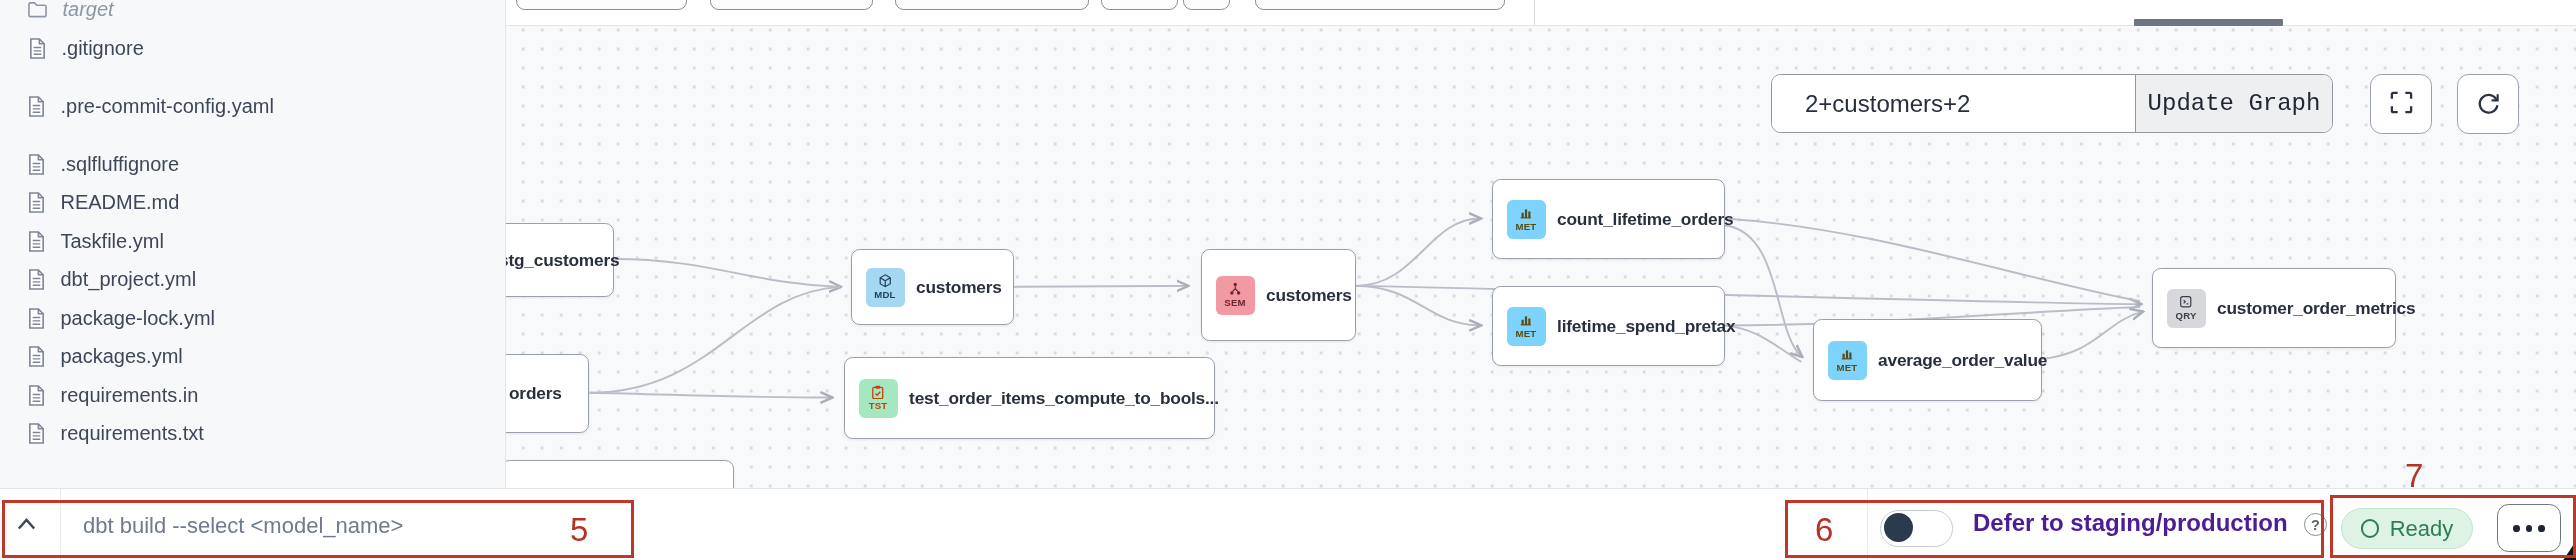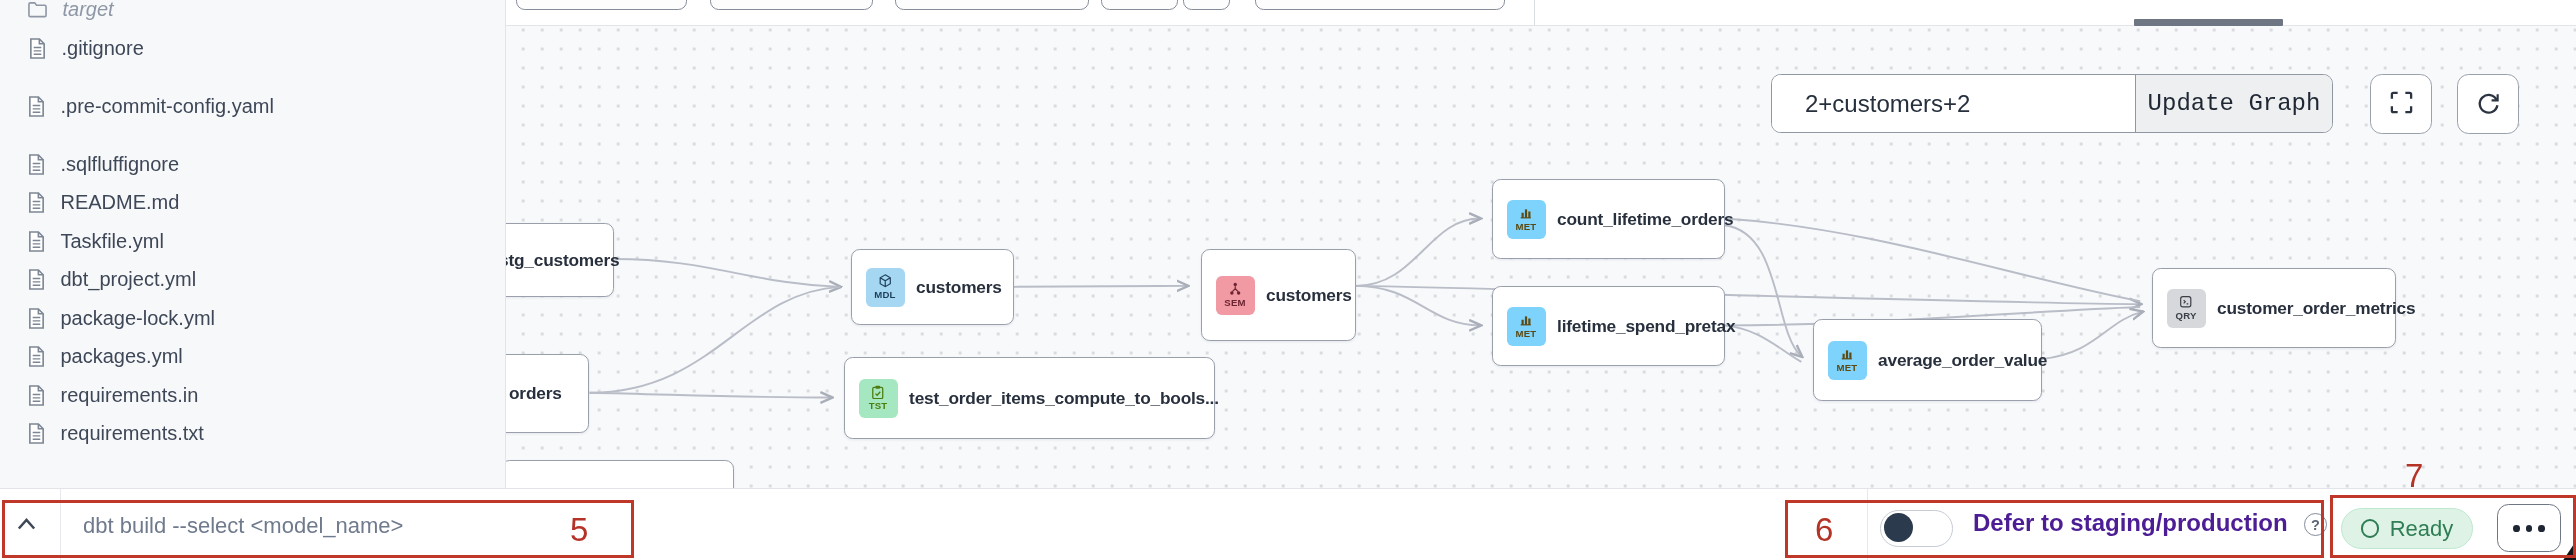--- a/index.html
+++ b/index.html
@@ -32,21 +32,21 @@
   .edges { position:absolute; left:0; top:0; }
 
   .gnode { position:absolute; background:#ffffff; border:1.4px solid #99a0ac; border-radius:8.7px;
            box-shadow:0 1px 2.9px rgba(20,28,45,.08); display:flex; align-items:center;
            gap:11.6px; padding-left:13.5px; cursor:pointer; }
   .gnode .nlabel { font-size:17.3px; font-weight:600; color:#28303d; letter-spacing:-0.2px; white-space:nowrap; }
   .typechip { width:39px; height:39px; border-radius:5.8px; display:flex; flex-direction:column;
               align-items:center; justify-content:center; gap:1px; flex:0 0 auto; }
   .typechip .tcode { font-size:9.6px; font-weight:700; letter-spacing:0.2px; }
   .chip-mdl { background:#a5d7f2; color:#1d3f5a; }
-  .chip-tst { background:#a5e7c0; color:#4d7c0f; }
+  .chip-tst { background:#a5e7c0; color:#c2410c; }
   .chip-sem { background:#f19aa4; color:#6b2430; }
   .chip-met { background:#7dd3fc; color:#5c4a12; }
   .chip-qry { background:#d7d8db; color:#3a3f47; }
   .no-chip { padding-left:64px; }
 
   
   .graph-controls { position:absolute; left:1265px; top:48px; width:562px; height:59px;
                     border:1.4px solid #8f97a3; border-radius:9.6px; background:#ffffff;
                     display:flex; overflow:hidden; }
   .selector-input { flex:1 1 auto; border:none; outline:none; background:#ffffff;

